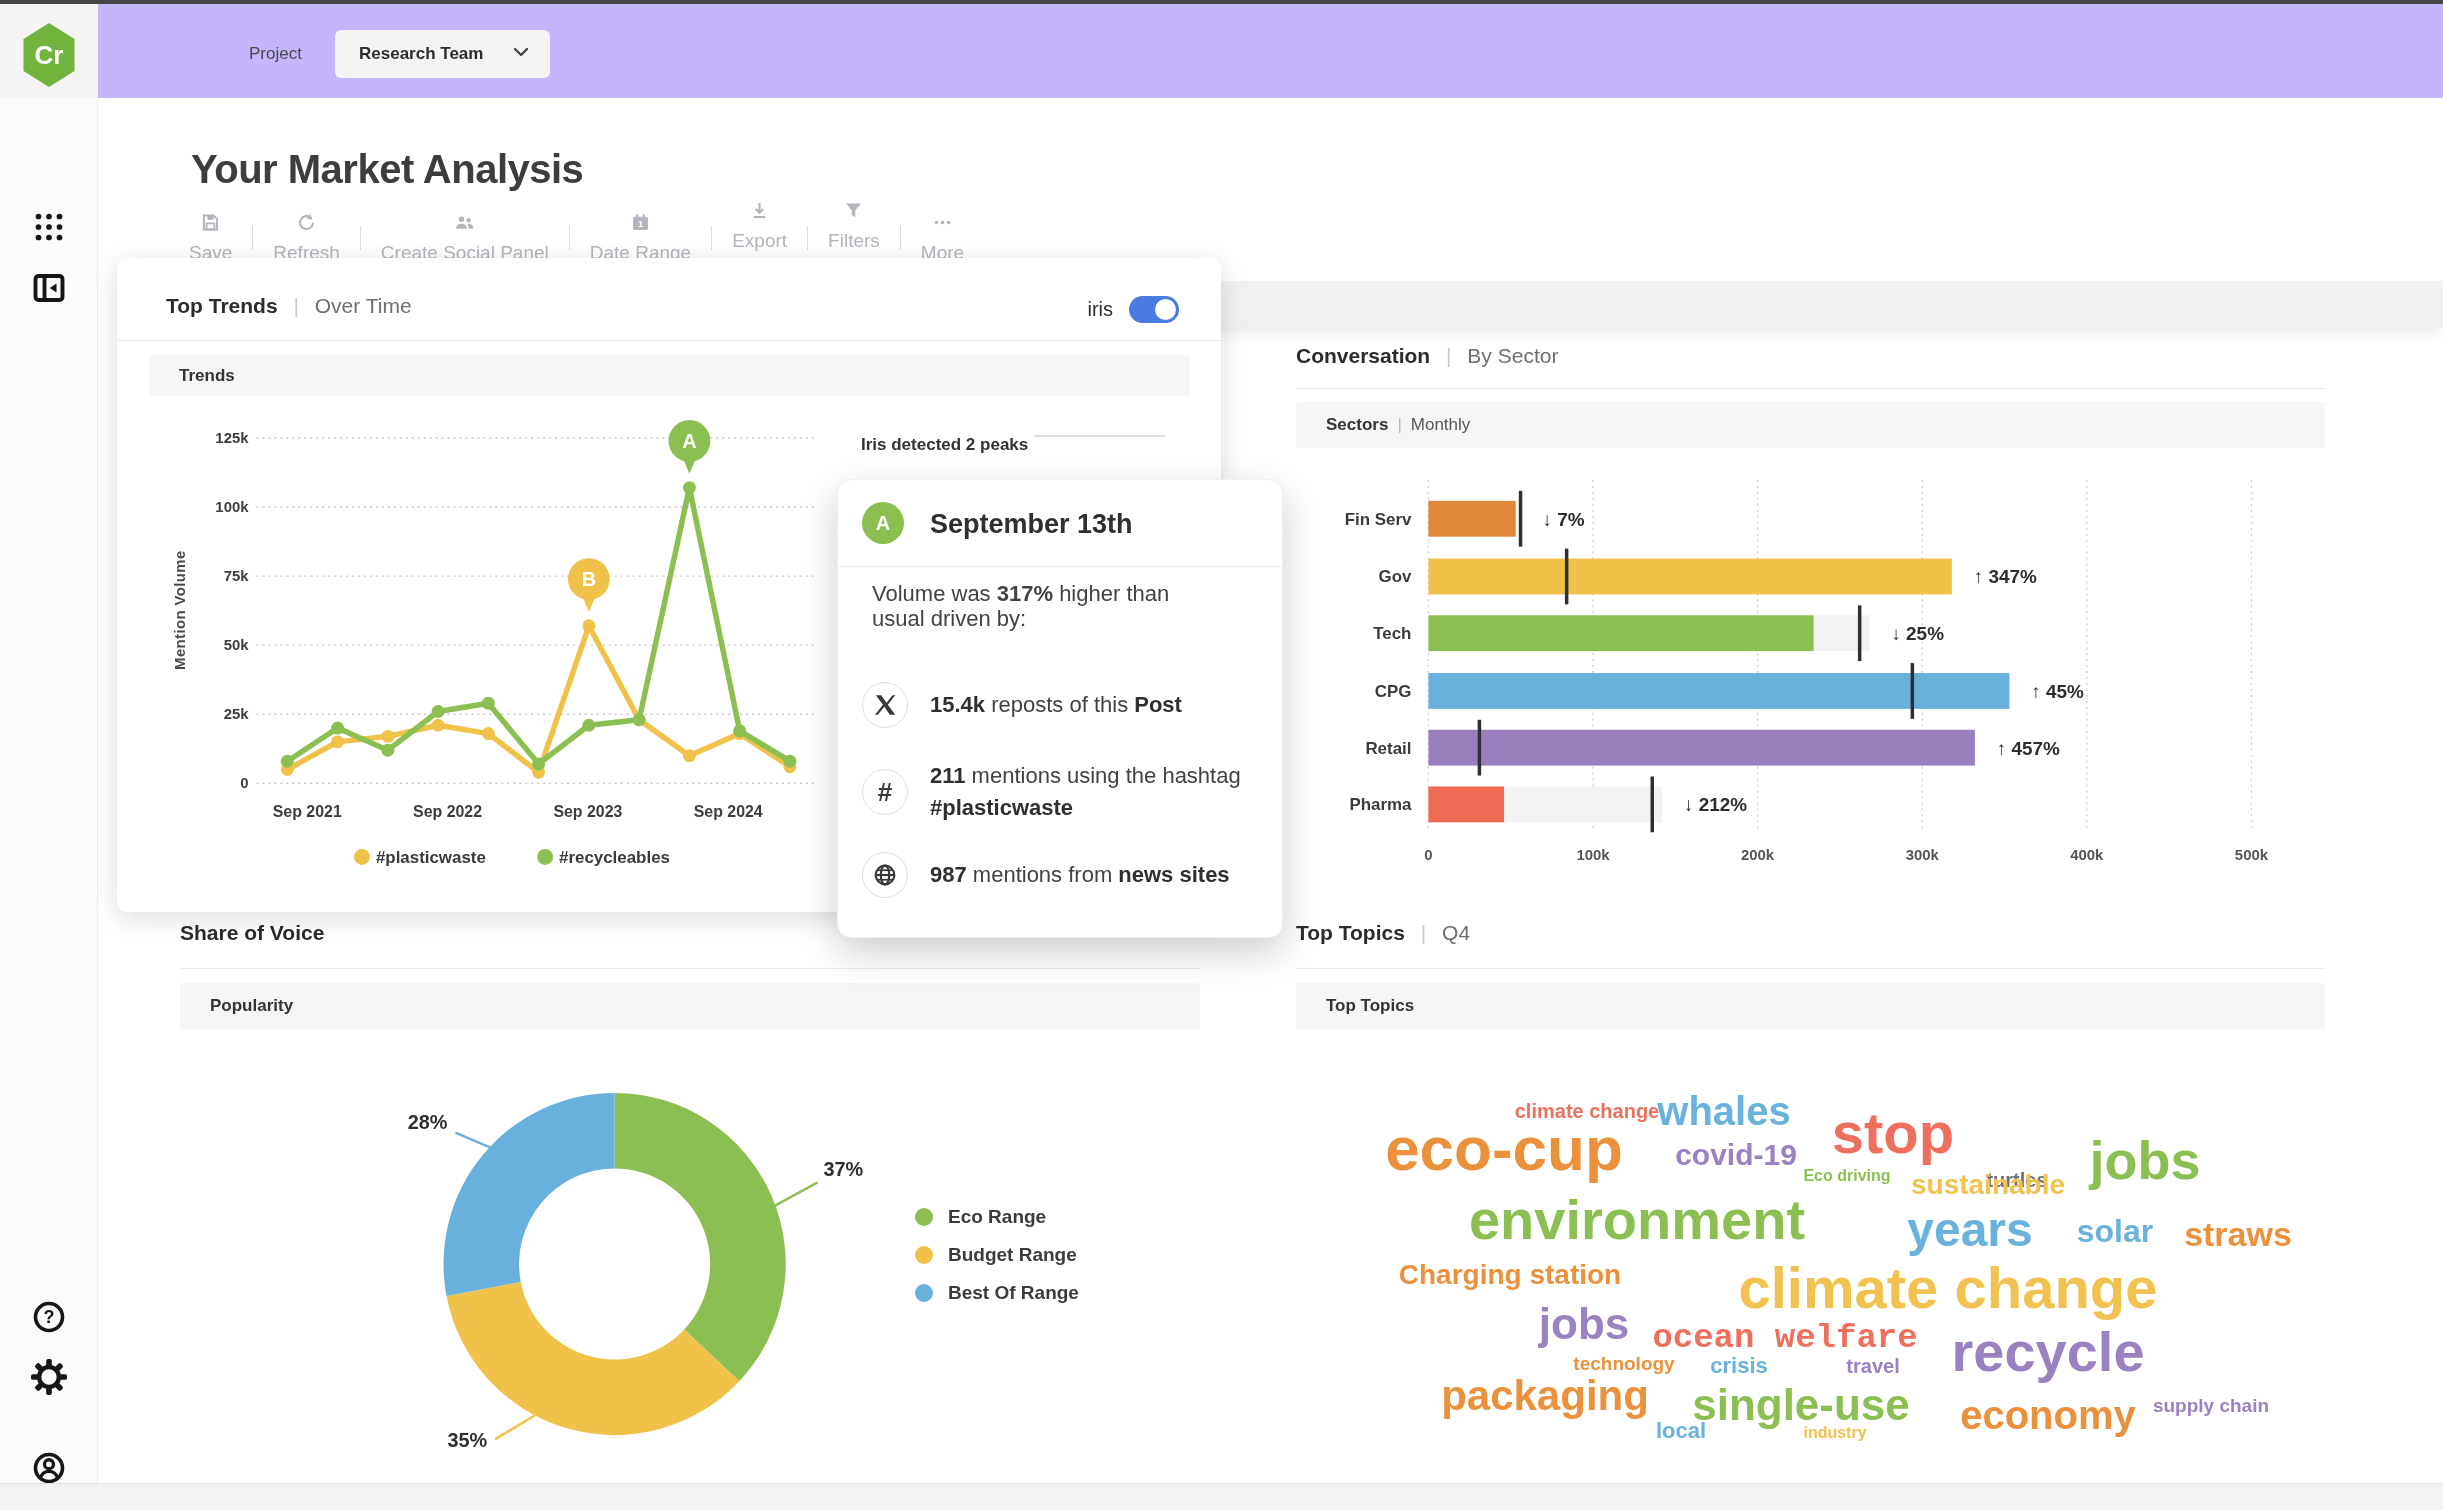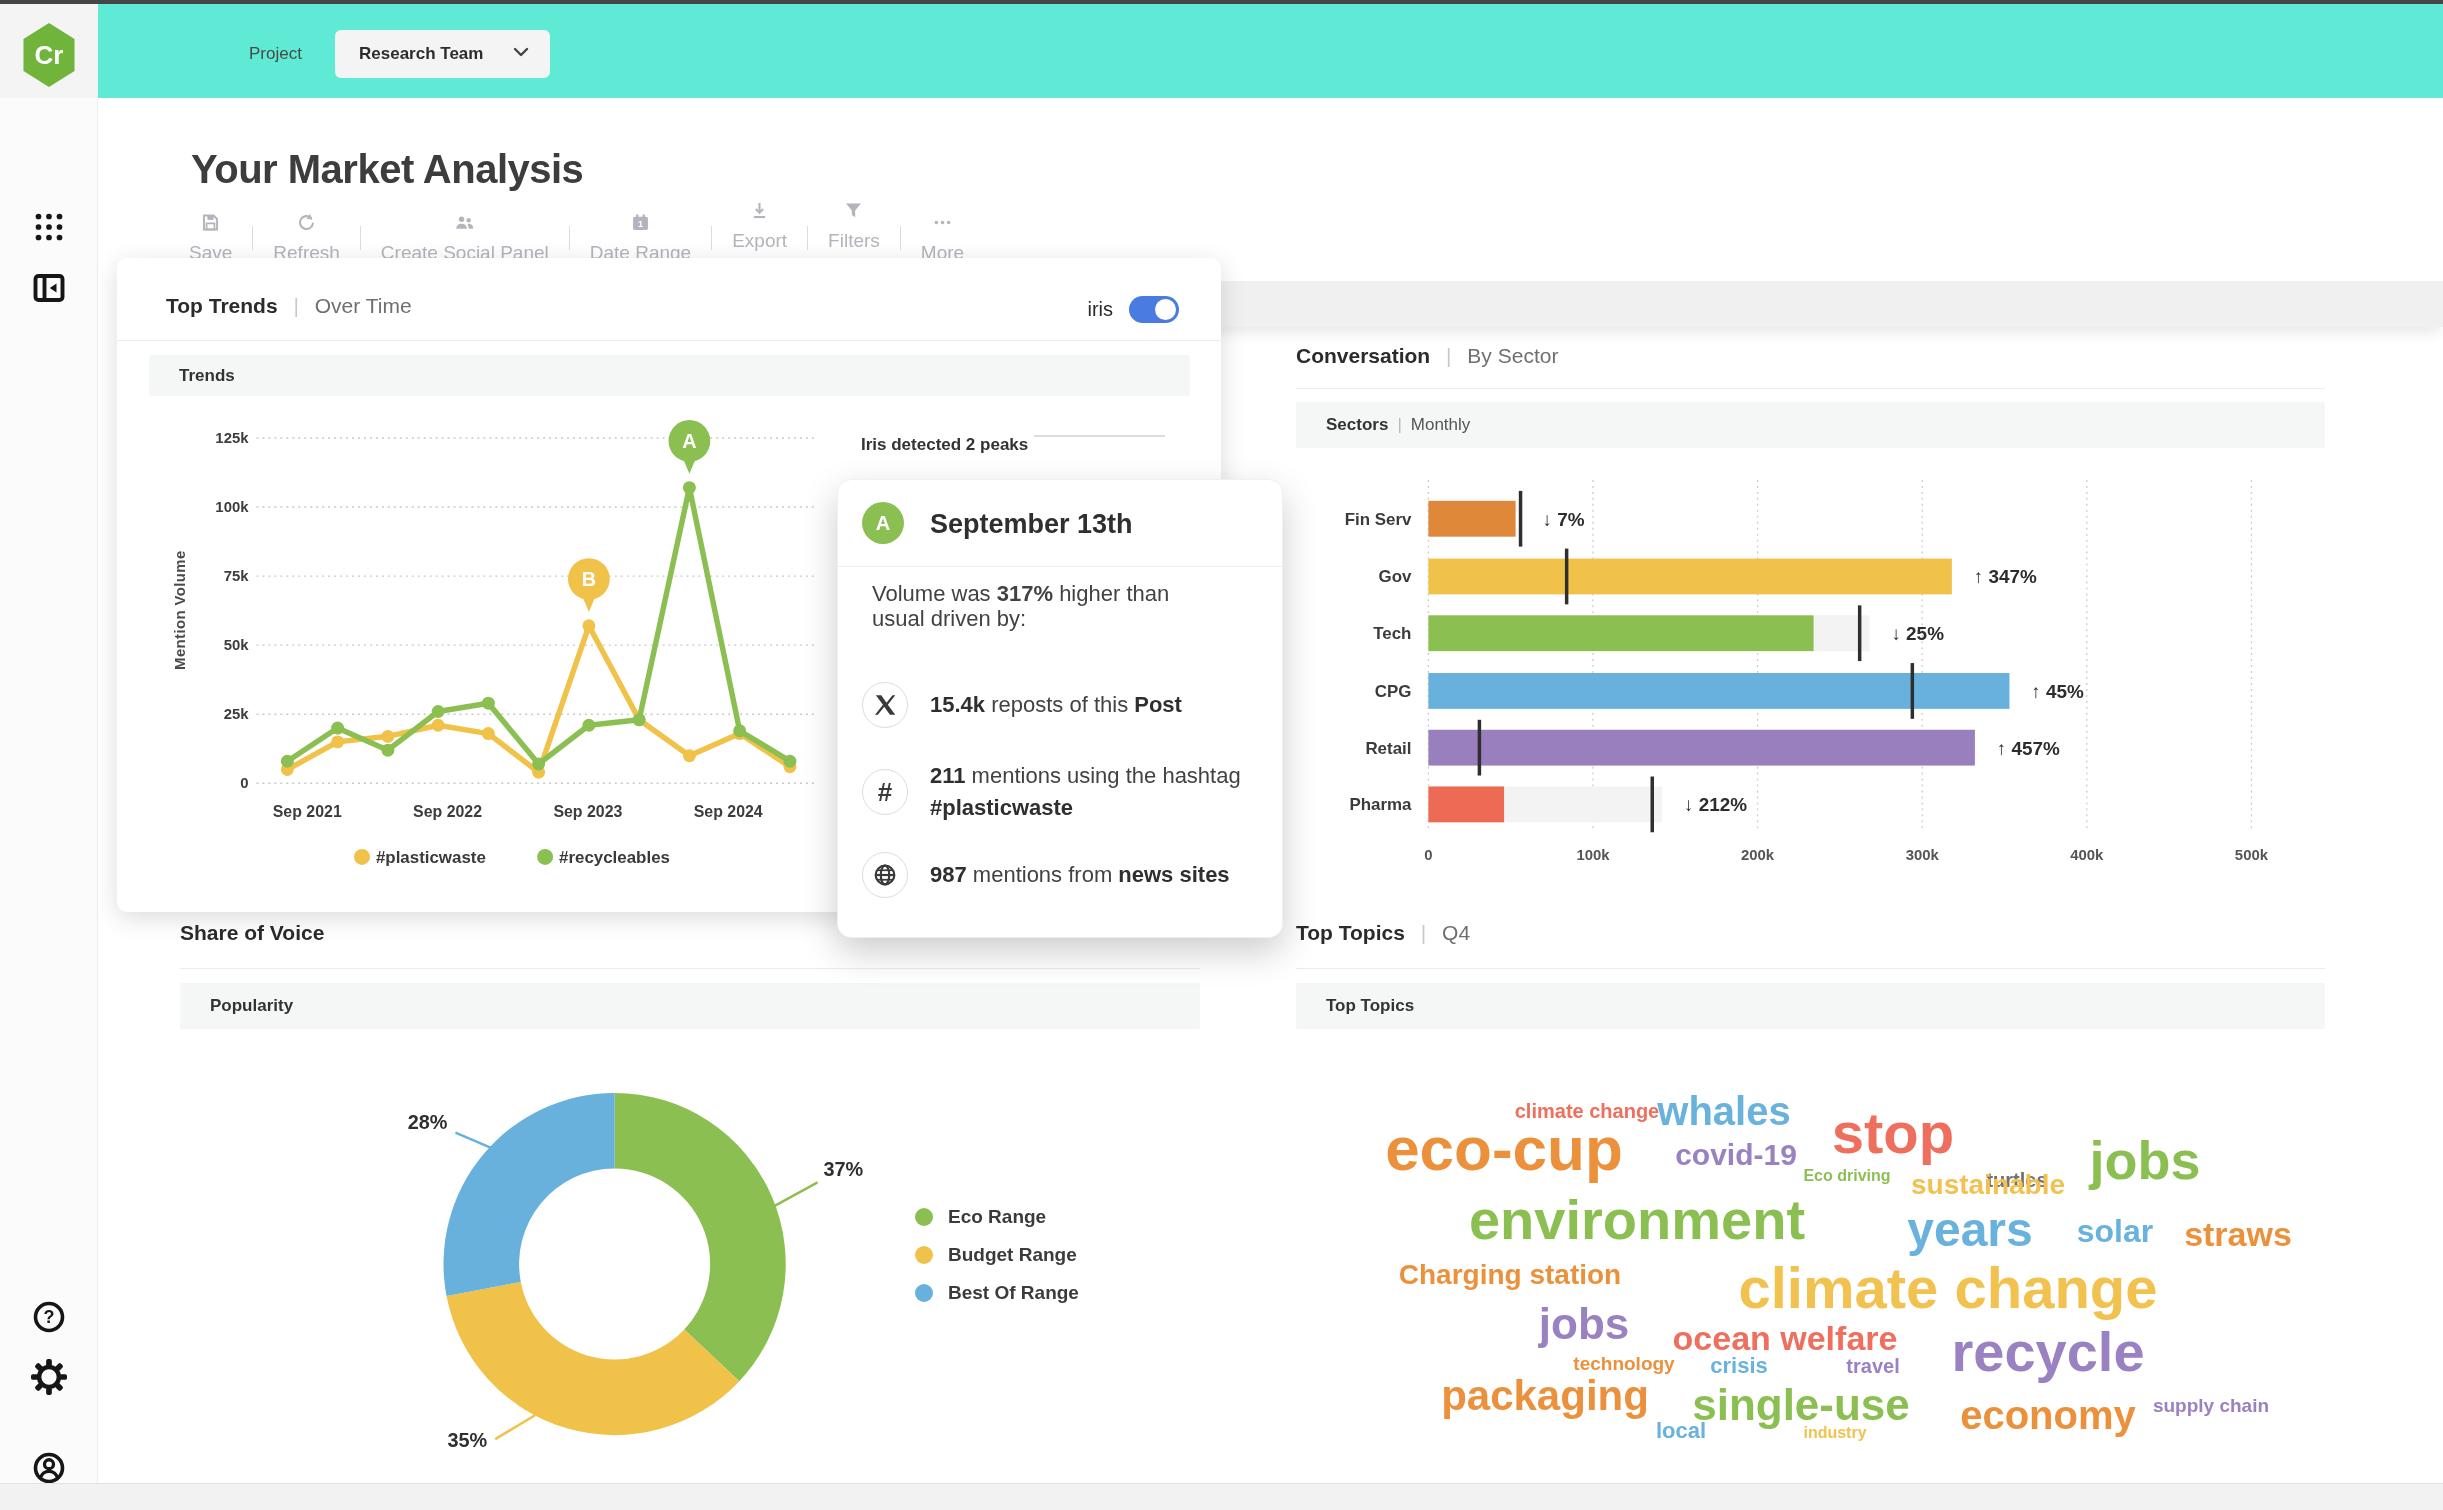--- a/index.html
+++ b/index.html
@@ -8,21 +8,21 @@
   #app { position:relative; width:2444px; height:1510px; overflow:hidden; background:#fff; }
   .abs { position:absolute; }
 
   
   #top-strip { left:0; top:0; width:2444px; height:4px; background:#454545; }
   #corner { left:0; top:4px; width:98px; height:94px; background:#f4f4f4; }
   #logo { left:20px; top:19px; width:58px; height:64px; background:#70b43c;
           clip-path:polygon(50% 0,94% 25%,94% 75%,50% 100%,6% 75%,6% 25%);
           display:flex; align-items:center; justify-content:center;
           color:#fff; font-weight:bold; font-size:26px; }
-  #top-header { left:98px; top:4px; width:2346px; height:94px; background:#5eead4; }
+  #top-header { left:98px; top:4px; width:2346px; height:94px; background:#c4b5fd; }
   #project-label { left:151px; top:40px; font-size:17px; color:#4a4a4a; }
   #project-pill { left:237px; top:26px; width:215px; height:48px; background:#f4f4f4;
                   border-radius:6px; display:flex; align-items:center; padding:0 18px 0 24px; cursor:pointer; }
   #project-pill .pv { font-size:17px; font-weight:bold; color:#2d2d2d; flex:1; }
   #sidebar { left:0; top:98px; width:98px; height:1413px; background:#fbfbfb; border-right:1px solid #ededed; }
   .side-ic { position:absolute; left:30px; width:38px; height:38px; display:flex; align-items:center;
              justify-content:center; color:#161616; cursor:pointer; }
 
   
   #page-title { left:191px; top:147px; font-size:40px; font-weight:bold; color:#3d3d3d; letter-spacing:-0.5px; }
@@ -465,21 +465,21 @@
       <span class="cloud-word" style="left: 433px; top: 110px; font-size: 30px; color: rgb(154, 129, 194);">covid-19</span>
       <span class="cloud-word" style="left: 544px; top: 131px; font-size: 16px; color: rgb(140, 191, 82);">Eco driving</span>
       <span class="cloud-word" style="left: 685px; top: 140px; font-size: 28px; color: rgb(241, 194, 80);">sustainable</span>
       <span class="cloud-word" style="left: 334px; top: 175px; font-size: 56px; color: rgb(140, 191, 82);">environment</span>
       <span class="cloud-word" style="left: 667px; top: 185px; font-size: 48px; color: rgb(104, 178, 221);">years</span>
       <span class="cloud-word" style="left: 812px; top: 186px; font-size: 32px; color: rgb(104, 178, 221);">solar</span>
       <span class="cloud-word" style="left: 935px; top: 189px; font-size: 34px; color: rgb(236, 145, 59);">straws</span>
       <span class="cloud-word" style="left: 207px; top: 230px; font-size: 28px; color: rgb(236, 145, 59);">Charging station</span>
       <span class="cloud-word" style="left: 645px; top: 243px; font-size: 58px; color: rgb(241, 194, 80);">climate change</span>
       <span class="cloud-word" style="left: 281px; top: 279px; font-size: 44px; color: rgb(154, 129, 194);">jobs</span>
-      <span class="cloud-word" style="left: 482px; top: 293px; font-size: 34px; color: rgb(238, 111, 93);">ocean welfare</span>
+      <span class="cloud-word" style="left: 482px; top: 293px; font-size: 34px; color: rgb(238, 111, 93); font-family: Liberation Mono, monospace;">ocean welfare</span>
       <span class="cloud-word" style="left: 321px; top: 318px; font-size: 19px; color: rgb(236, 145, 59);">technology</span>
       <span class="cloud-word" style="left: 436px; top: 321px; font-size: 22px; color: rgb(104, 178, 221);">crisis</span>
       <span class="cloud-word" style="left: 570px; top: 321px; font-size: 20px; color: rgb(154, 129, 194);">travel</span>
       <span class="cloud-word" style="left: 745px; top: 307px; font-size: 56px; color: rgb(154, 129, 194);">recycle</span>
       <span class="cloud-word" style="left: 242px; top: 351px; font-size: 42px; color: rgb(236, 145, 59);">packaging</span>
       <span class="cloud-word" style="left: 498px; top: 360px; font-size: 44px; color: rgb(140, 191, 82);">single-use</span>
       <span class="cloud-word" style="left: 378px; top: 386px; font-size: 22px; color: rgb(104, 178, 221);">local</span>
       <span class="cloud-word" style="left: 532px; top: 388px; font-size: 16px; color: rgb(241, 194, 80);">industry</span>
       <span class="cloud-word" style="left: 745px; top: 370px; font-size: 40px; color: rgb(236, 145, 59);">economy</span>
       <span class="cloud-word" style="left: 908px; top: 360px; font-size: 19px; color: rgb(154, 129, 194);">supply chain</span>

